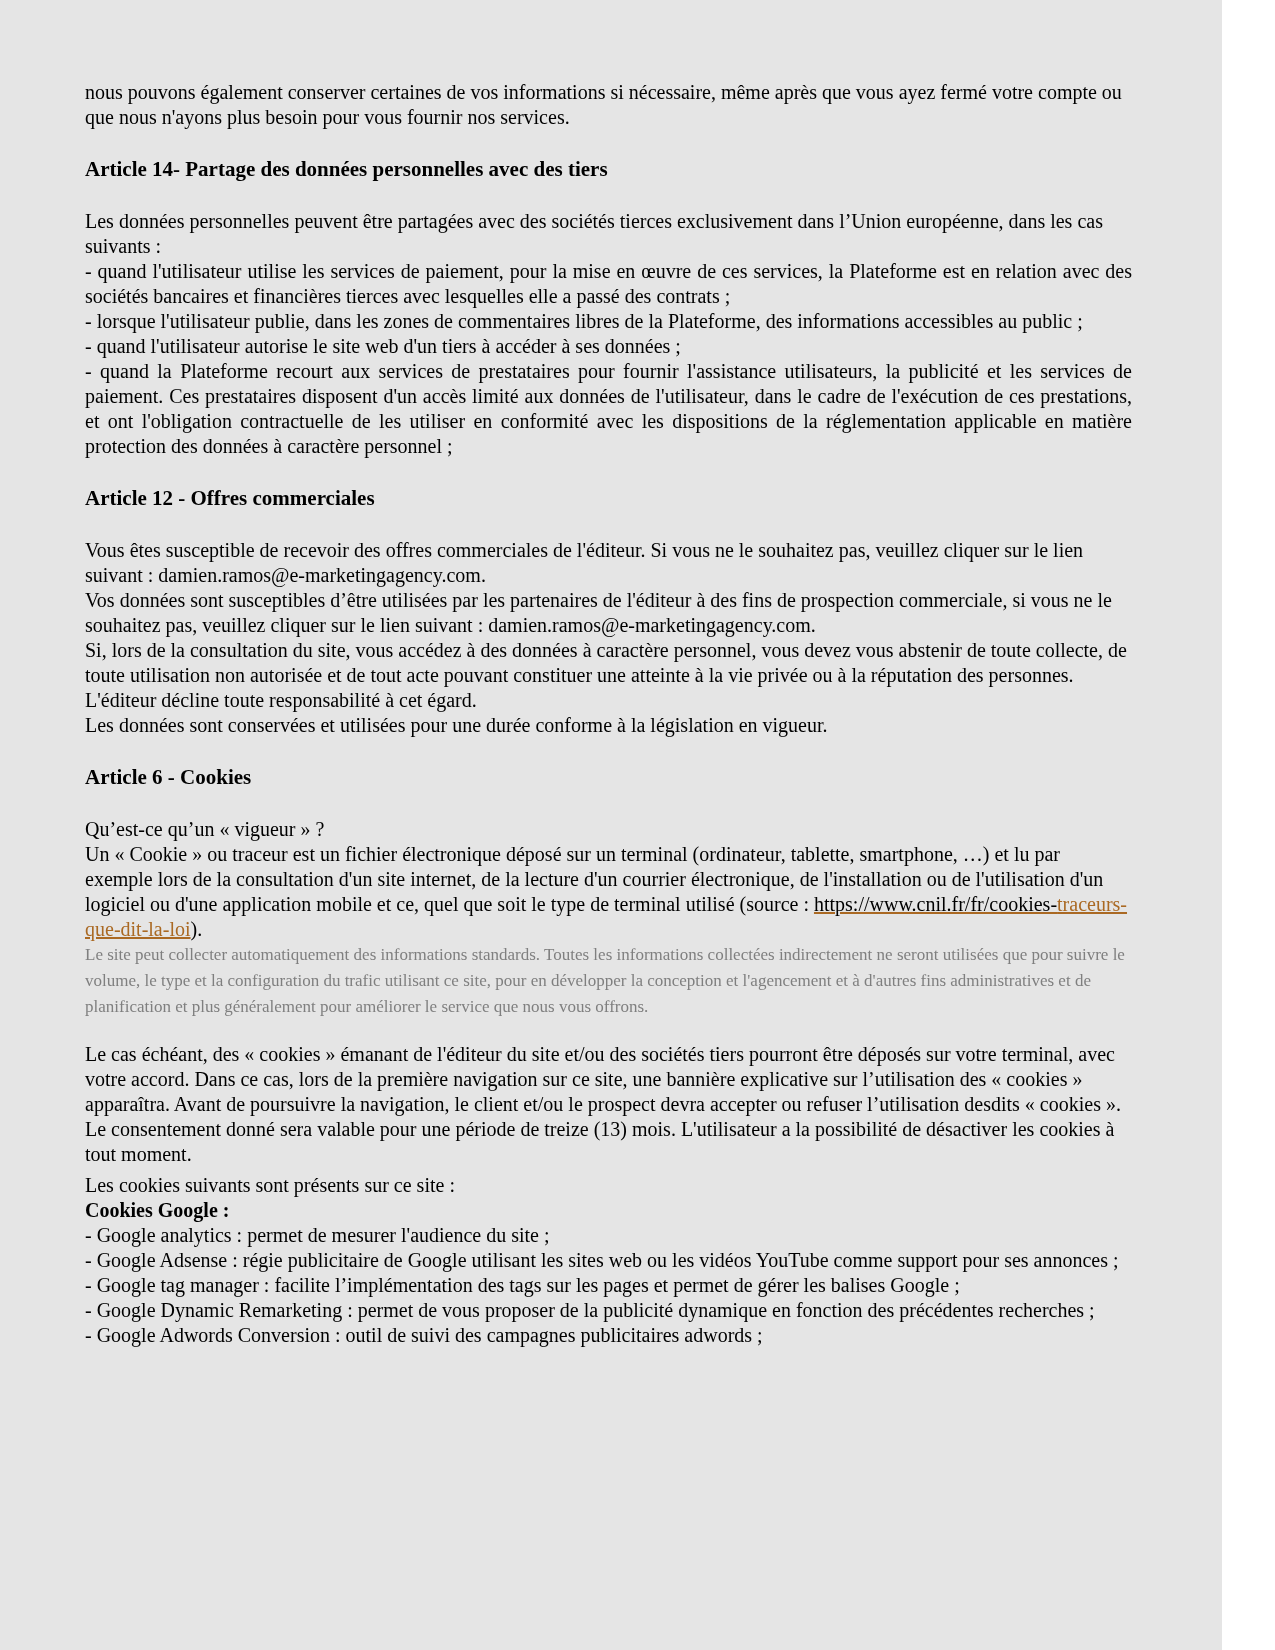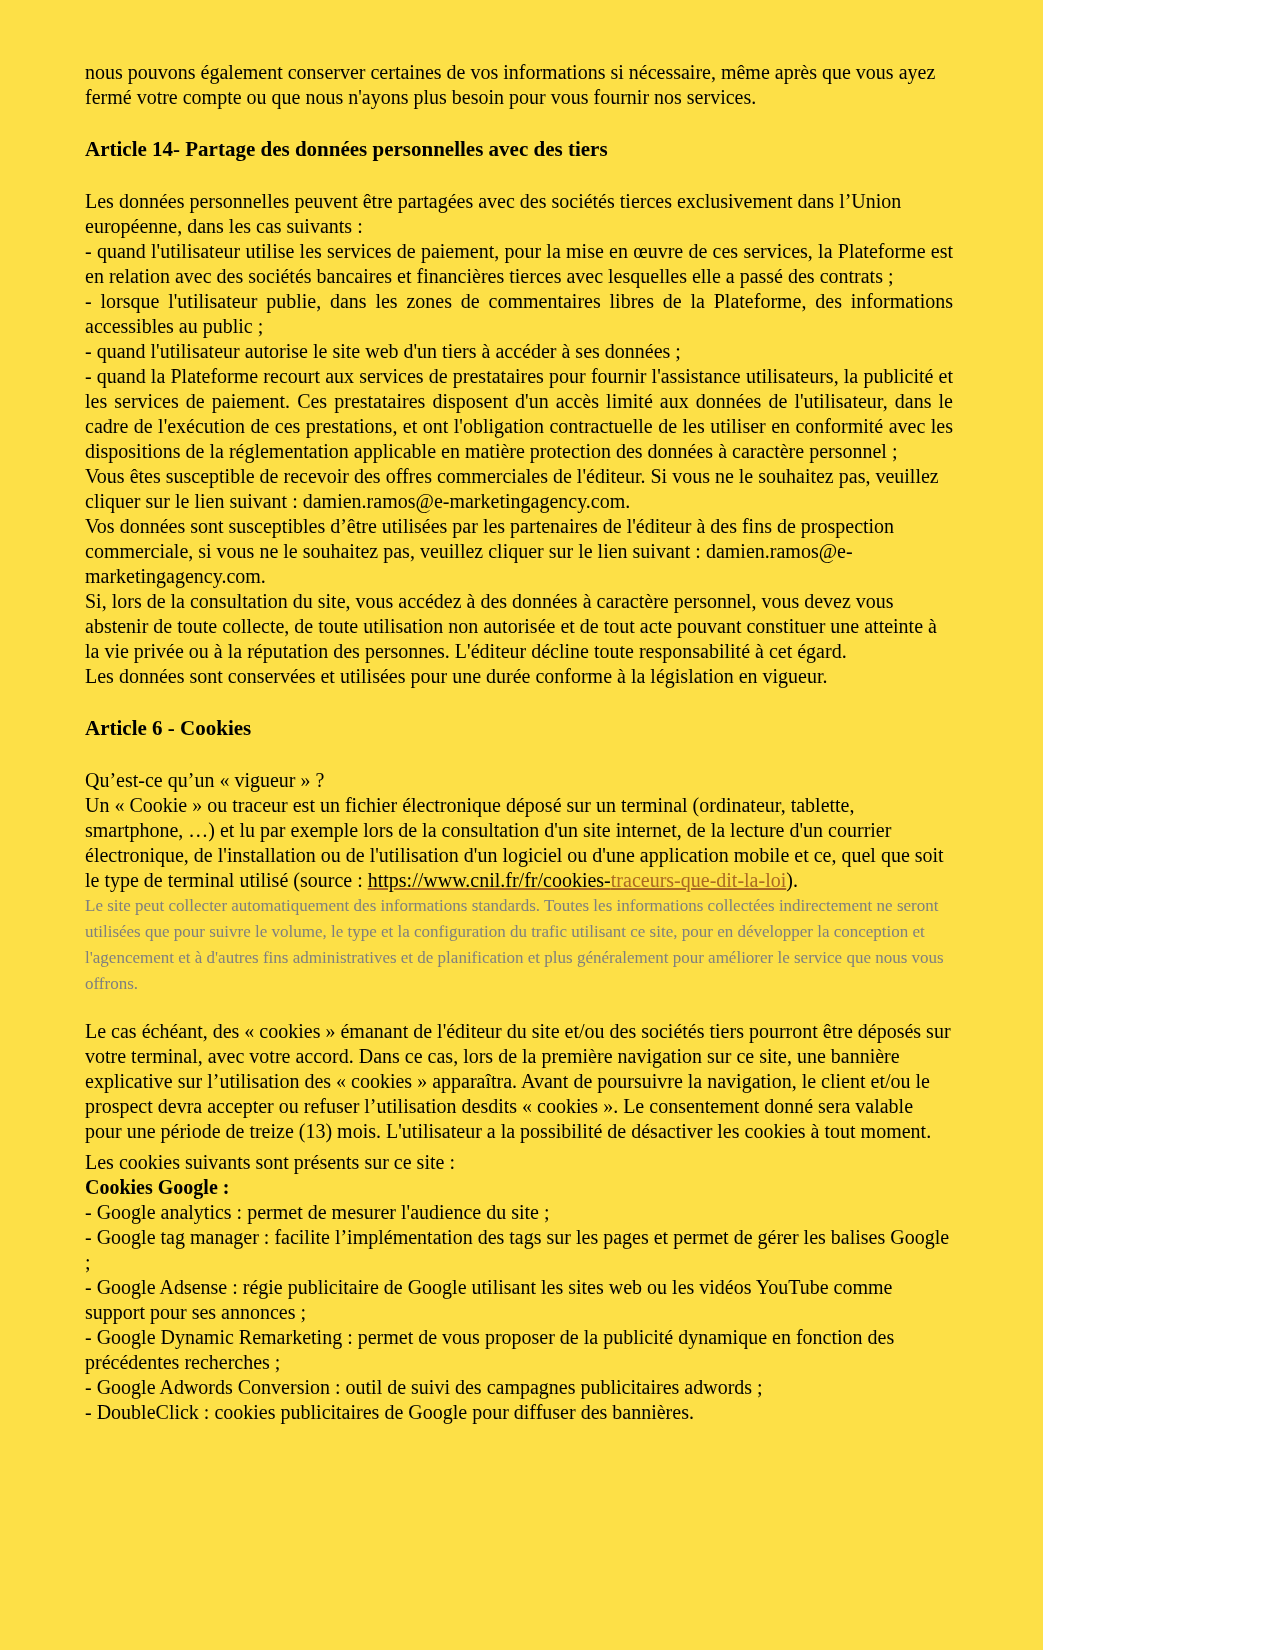--- a/index.html
+++ b/index.html
@@ -1,26 +1,26 @@
 <!DOCTYPE html>
 <html lang="fr"><head>
 <meta charset="utf-8">
 <style>
   html, body { margin: 0; padding: 0; background: #ffffff; }
   body { width: 1275px; height: 1650px; overflow: hidden; }
   .page {
     box-sizing: border-box;
-    width: 1043px;
+    width: 1222px;
     height: 1650px;
-    padding: 60px 90px 40px 85px;
+    padding: 80px 90px 40px 85px;
     font-family: "Liberation Serif", "DejaVu Serif", serif;
     font-size: 20px;
     line-height: 25px;
     color: #000000;
-    background: #fde047;
+    background: #e5e5e5;
   }
   p { margin: 0; }
   .justify { text-align: justify; }
   h2.article-heading {
     font-size: 21px;
     line-height: 25px;
     font-weight: bold;
     margin: 27px 0 27px 0;
     color: #000000;
   }
@@ -53,38 +53,38 @@
   <p>nous pouvons également conserver certaines de vos informations si nécessaire, même après que vous ayez fermé votre compte ou que nous n'ayons plus besoin pour vous fournir nos services.</p>
 
   <h2 class="article-heading">Article 14- Partage des données personnelles avec des tiers</h2>
 
   <p>Les données personnelles peuvent être partagées avec des sociétés tierces exclusivement dans l’Union européenne, dans les cas suivants :</p>
   <p class="justify">- quand l'utilisateur utilise les services de paiement, pour la mise en œuvre de ces services, la Plateforme est en relation avec des sociétés bancaires et financières tierces avec lesquelles elle a passé des contrats ;</p>
   <p class="justify">- lorsque l'utilisateur publie, dans les zones de commentaires libres de la Plateforme, des informations accessibles au public ;</p>
   <p>- quand l'utilisateur autorise le site web d'un tiers à accéder à ses données ;</p>
   <p class="justify">- quand la Plateforme recourt aux services de prestataires pour fournir l'assistance utilisateurs, la publicité et les services de paiement. Ces prestataires disposent d'un accès limité aux données de l'utilisateur, dans le cadre de l'exécution de ces prestations, et ont l'obligation contractuelle de les utiliser en conformité avec les dispositions de la réglementation applicable en matière protection des données à caractère personnel ;</p>
 
+  <h2 class="article-heading">Article 12 - Offres commerciales</h2>
 
   <p>Vous êtes susceptible de recevoir des offres commerciales de l'éditeur. Si vous ne le souhaitez pas, veuillez cliquer sur le lien suivant : damien.ramos@e-marketingagency.com.</p>
   <p>Vos données sont susceptibles d’être utilisées par les partenaires de l'éditeur à des fins de prospection commerciale, si vous ne le souhaitez pas, veuillez cliquer sur le lien suivant : damien.ramos@e-marketingagency.com.</p>
   <p>Si, lors de la consultation du site, vous accédez à des données à caractère personnel, vous devez vous abstenir de toute collecte, de toute utilisation non autorisée et de tout acte pouvant constituer une atteinte à la vie privée ou à la réputation des personnes. L'éditeur décline toute responsabilité à cet égard.</p>
   <p>Les données sont conservées et utilisées pour une durée conforme à la législation en vigueur.</p>
 
   <h2 class="article-heading">Article 6 - Cookies</h2>
 
   <p>Qu’est-ce qu’un « vigueur » ?</p>
 
   <p><span>Un « Cookie » ou traceur est un fichier électronique déposé sur un terminal (ordinateur, tablette, smartphone, …) et lu par exemple lors de la consultation d'un site internet, de la lecture d'un courrier électronique, de l'installation ou de l'utilisation d'un logiciel ou d'une application mobile et ce, quel que soit le type de terminal utilisé (source : </span><span class="link-plain">https://www.cnil.fr/fr/cookies-</span><span class="link-orange">traceurs-que-dit-la-loi</span><span>).</span></p>
 
   <p class="gray-note">Le site peut collecter automatiquement des informations standards. Toutes les informations collectées indirectement ne seront utilisées que pour suivre le volume, le type et la configuration du trafic utilisant ce site, pour en développer la conception et l'agencement et à d'autres fins administratives et de planification et plus généralement pour améliorer le service que nous vous offrons.</p>
 
   <p class="gap-lg">Le cas échéant, des « cookies » émanant de l'éditeur du site et/ou des sociétés tiers pourront être déposés sur votre terminal, avec votre accord. Dans ce cas, lors de la première navigation sur ce site, une bannière explicative sur l’utilisation des « cookies » apparaîtra. Avant de poursuivre la navigation, le client et/ou le prospect devra accepter ou refuser l’utilisation desdits « cookies ». Le consentement donné sera valable pour une période de treize (13) mois. L'utilisateur a la possibilité de désactiver les cookies à tout moment.</p>
 
   <p class="gap-md">Les cookies suivants sont présents sur ce site :</p>
   <p class="bold">Cookies Google :</p>
   <p>- Google analytics : permet de mesurer l'audience du site ;</p>
+  <p>- Google Adsense : régie publicitaire de Google utilisant les sites web ou les vidéos YouTube comme support pour ses annonces ;</p>
   <p>- Google tag manager : facilite l’implémentation des tags sur les pages et permet de gérer les balises Google ;</p>
-  <p>- Google Adsense : régie publicitaire de Google utilisant les sites web ou les vidéos YouTube comme support pour ses annonces ;</p>
   <p>- Google Dynamic Remarketing : permet de vous proposer de la publicité dynamique en fonction des précédentes recherches ;</p>
   <p>- Google Adwords Conversion : outil de suivi des campagnes publicitaires adwords ;</p>
-  <p>- DoubleClick : cookies publicitaires de Google pour diffuser des bannières.</p>
 
 </div>
 
 </body></html>

